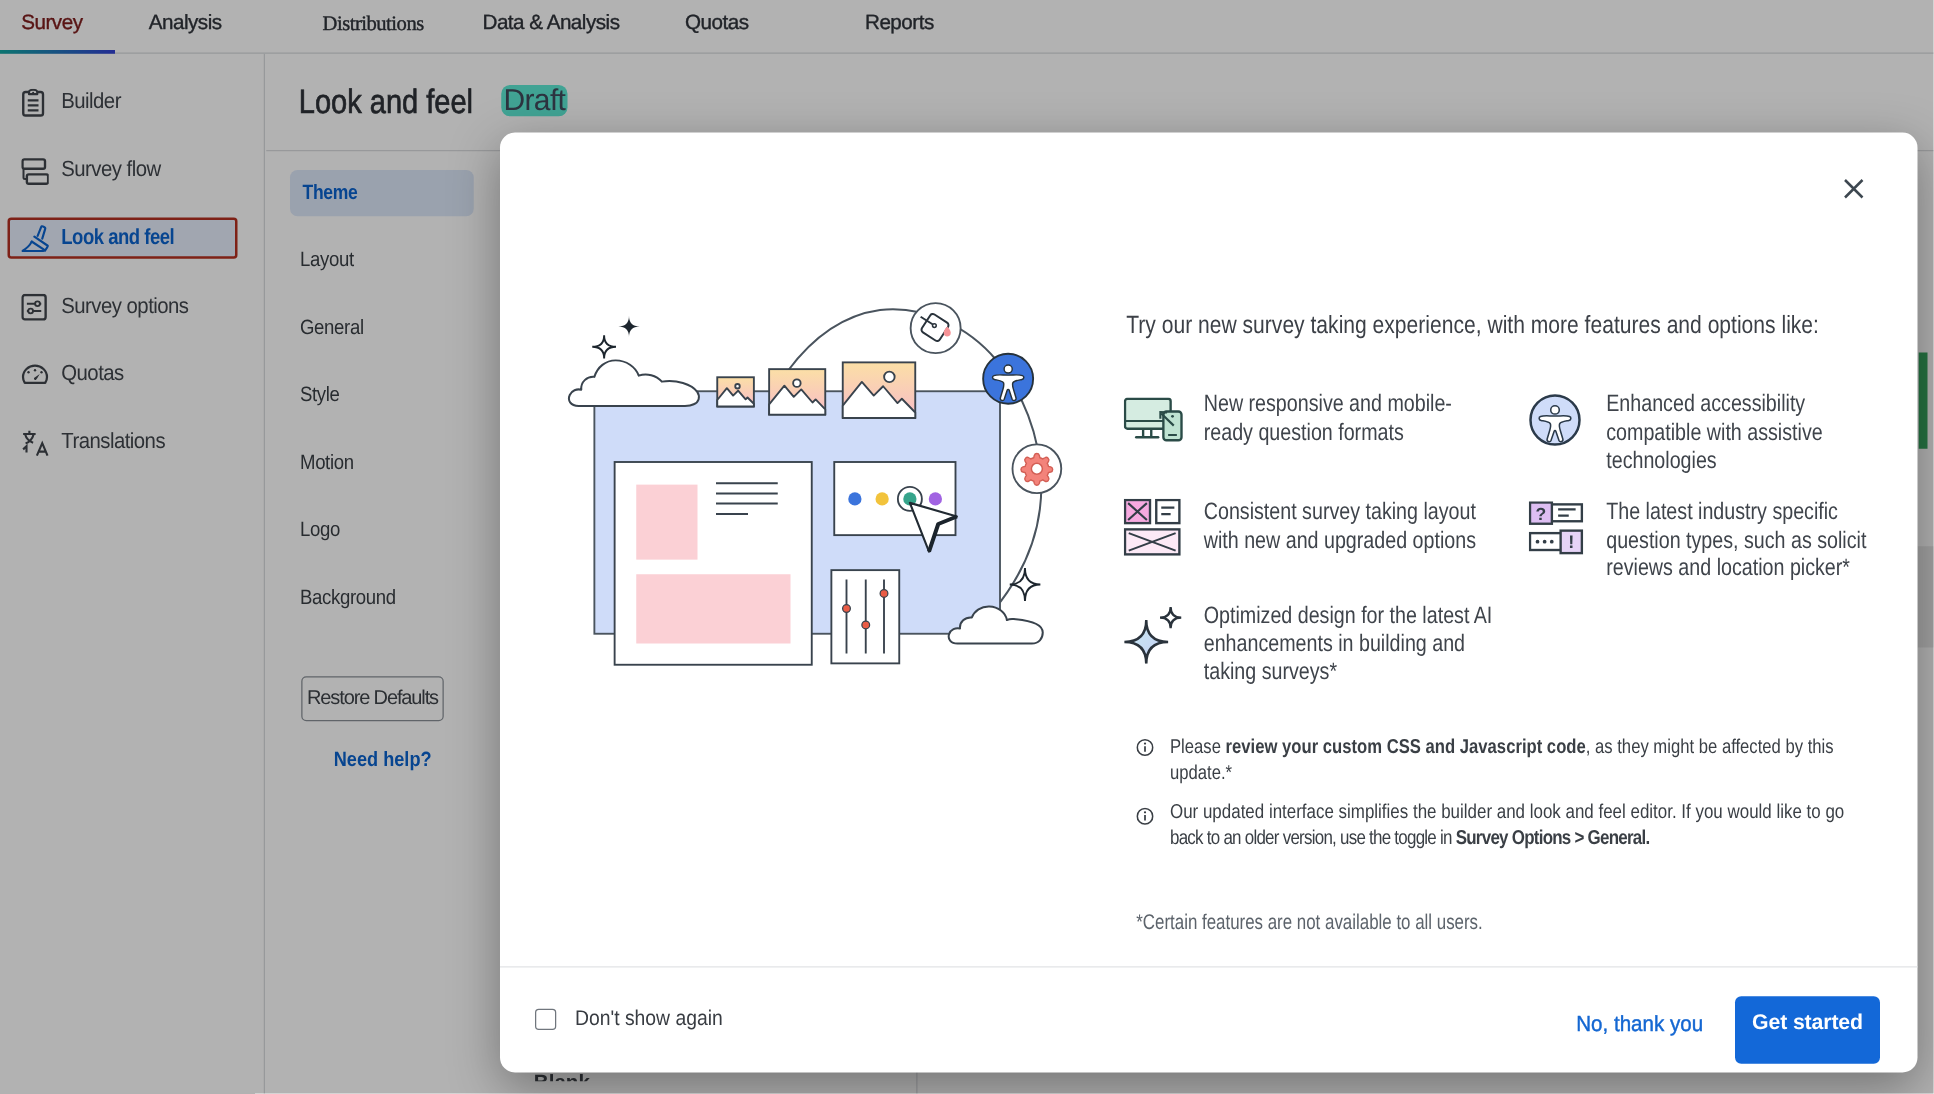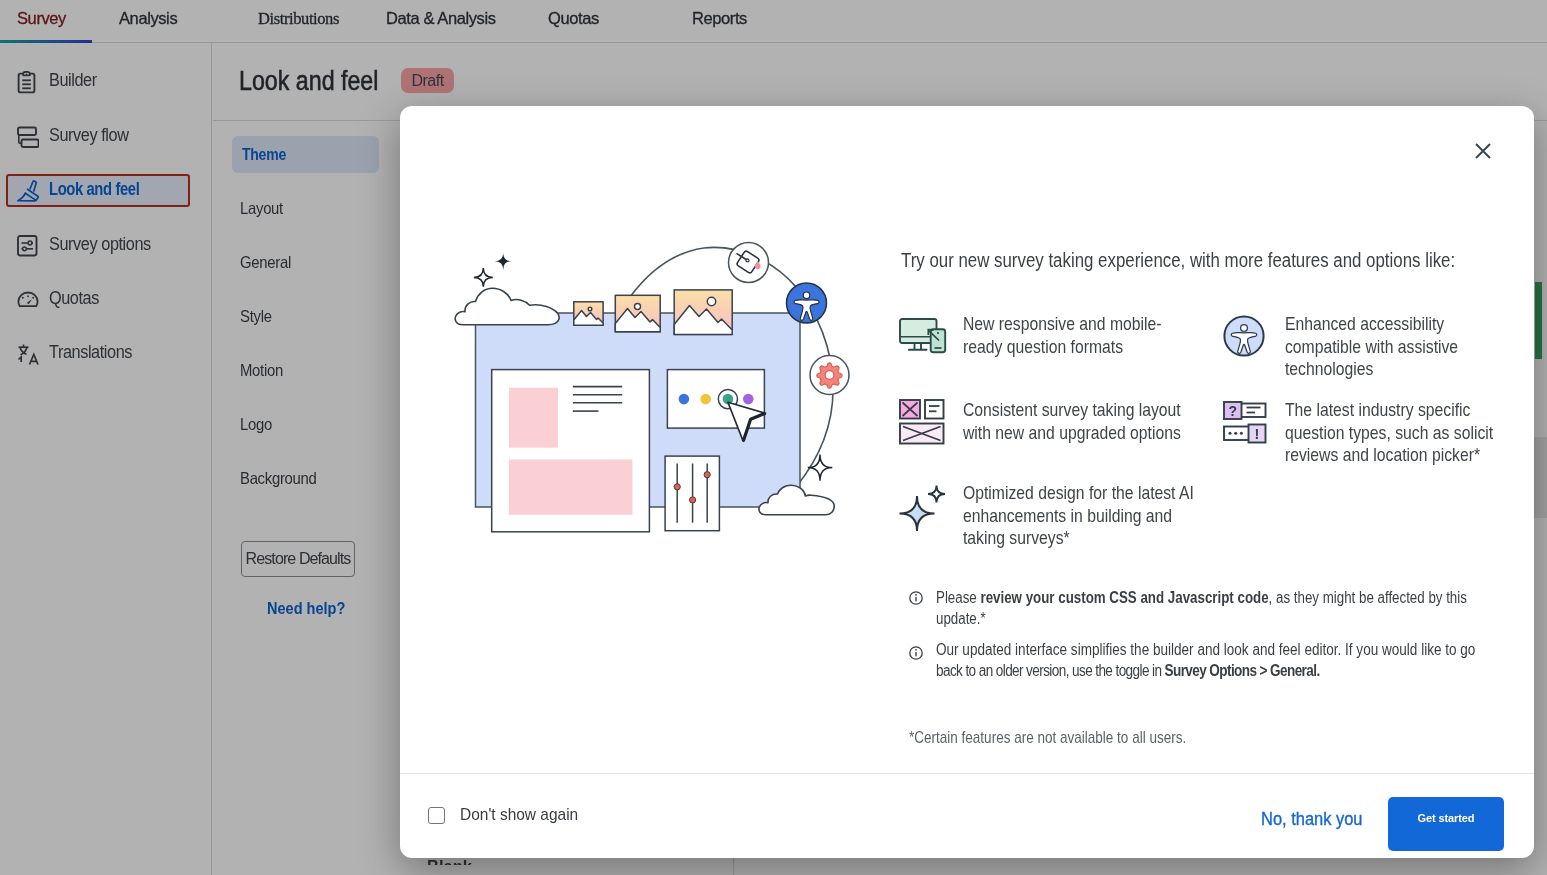--- a/index.html
+++ b/index.html
@@ -35,21 +35,21 @@
   #modal .sub { position:absolute; left:501px; top:141px; font-size:20px; color:#3c4047; white-space:nowrap; transform-origin:0 0; }
   .feat { position:absolute; font-size:19px; line-height:22.7px; color:#3f444b; white-space:nowrap; transform-origin:0 0; }
   .info { position:absolute; font-size:16px; line-height:20.8px; color:#3a3f45; white-space:nowrap; transform-origin:0 0; }
   .foot-note { position:absolute; left:509px; top:622px; font-size:17px; color:#5c636b; white-space:nowrap; transform-origin:0 0; }
   #footer-line { position:absolute; left:0px; top:667px; width:1134px; height:1px; background:#e2e4e6; }
   #checkbox { position:absolute; left:28px; top:701px; width:17px; height:17px;
      border:1.5px solid #70767d; border-radius:3px; }
   #cb-label { position:absolute; left:60px; top:699px; font-size:17px; color:#383c42; }
   #no-thanks { position:absolute; left:861px; top:703px; font-size:17.5px; color:#1467d2; -webkit-text-stroke:0.35px #1467d2; }
   #get-started { position:absolute; left:988px; top:691px; width:116px; height:54px;
-     background:#1368d8; border-radius:5px; color:#fff; font-size:11px; font-weight:bold; letter-spacing:-0.1px;
+     background:#1368d8; border-radius:5px; color:#fff; font-size:17px; font-weight:bold; letter-spacing:-0.1px;
      text-align:center; line-height:42px; }
 </style>
 </head>
 <body>
 <div id="page">
   <nav>
     <span class="tab" style="left:17px;color:#7f1d1d;">Survey</span>
     <span class="tab" style="left:119px;">Analysis</span>
     <span class="tab" style="left:258px;font-family:Liberation Serif, serif;">Distributions</span>
     <span class="tab" style="left:386px;">Data &amp; Analysis</span>
@@ -119,21 +119,21 @@
           <path d="M10,4.2 Q8.5,9.8 3.5,11.8"></path>
           <path d="M12.5,21.5 L16.8,11.5 L21,21.5 M13.9,18.3 L19.6,18.3"></path>
           <path d="M1.5,16.5 L4.2,14 L4.2,19"></path>
         </g>
       </svg>
       <span class="txt">Translations</span>
       </div>
   </div>
 
   <div style="position:absolute;left:239px;top:66px;font-size:27px;color:#2e3238;-webkit-text-stroke:0.55px #2e3238;transform:scaleX(0.86);transform-origin:0 0;white-space:nowrap;">Look and feel</div>
-  <div style="position:absolute;left:401px;top:68px;width:53px;height:25px;background:#fca5a5;border-radius:7px;text-align:center;line-height:26px;font-size:16px;color:#414b5c;letter-spacing:-0.5px;">Draft</div>
+  <div style="position:absolute;left:401px;top:68px;width:53px;height:25px;background:#5eead4;border-radius:7px;text-align:center;line-height:26px;font-size:24px;color:#414b5c;letter-spacing:-0.5px;">Draft</div>
   <div class="hline" style="left:213px;top:120px;width:1334px;"></div>
   <div class="vline" style="left:733px;top:121px;height:754px;"></div>
 
   <div style="position:absolute;left:232px;top:136px;width:147px;height:37px;background:#dde8fa;border-radius:6px;"></div>
   <span class="menuitem" style="top:145px;left:242px;color:#0b63cf;font-weight:bold;transform:scaleX(0.85);">Theme</span>
   <span class="menuitem" style="top:199px;transform:scaleX(0.9);">Layout</span>
   <span class="menuitem" style="top:253px;transform:scaleX(0.9);">General</span>
   <span class="menuitem" style="top:307px;transform:scaleX(0.9);">Style</span>
   <span class="menuitem" style="top:361px;transform:scaleX(0.9);">Motion</span>
   <span class="menuitem" style="top:415px;transform:scaleX(0.9);">Logo</span>

